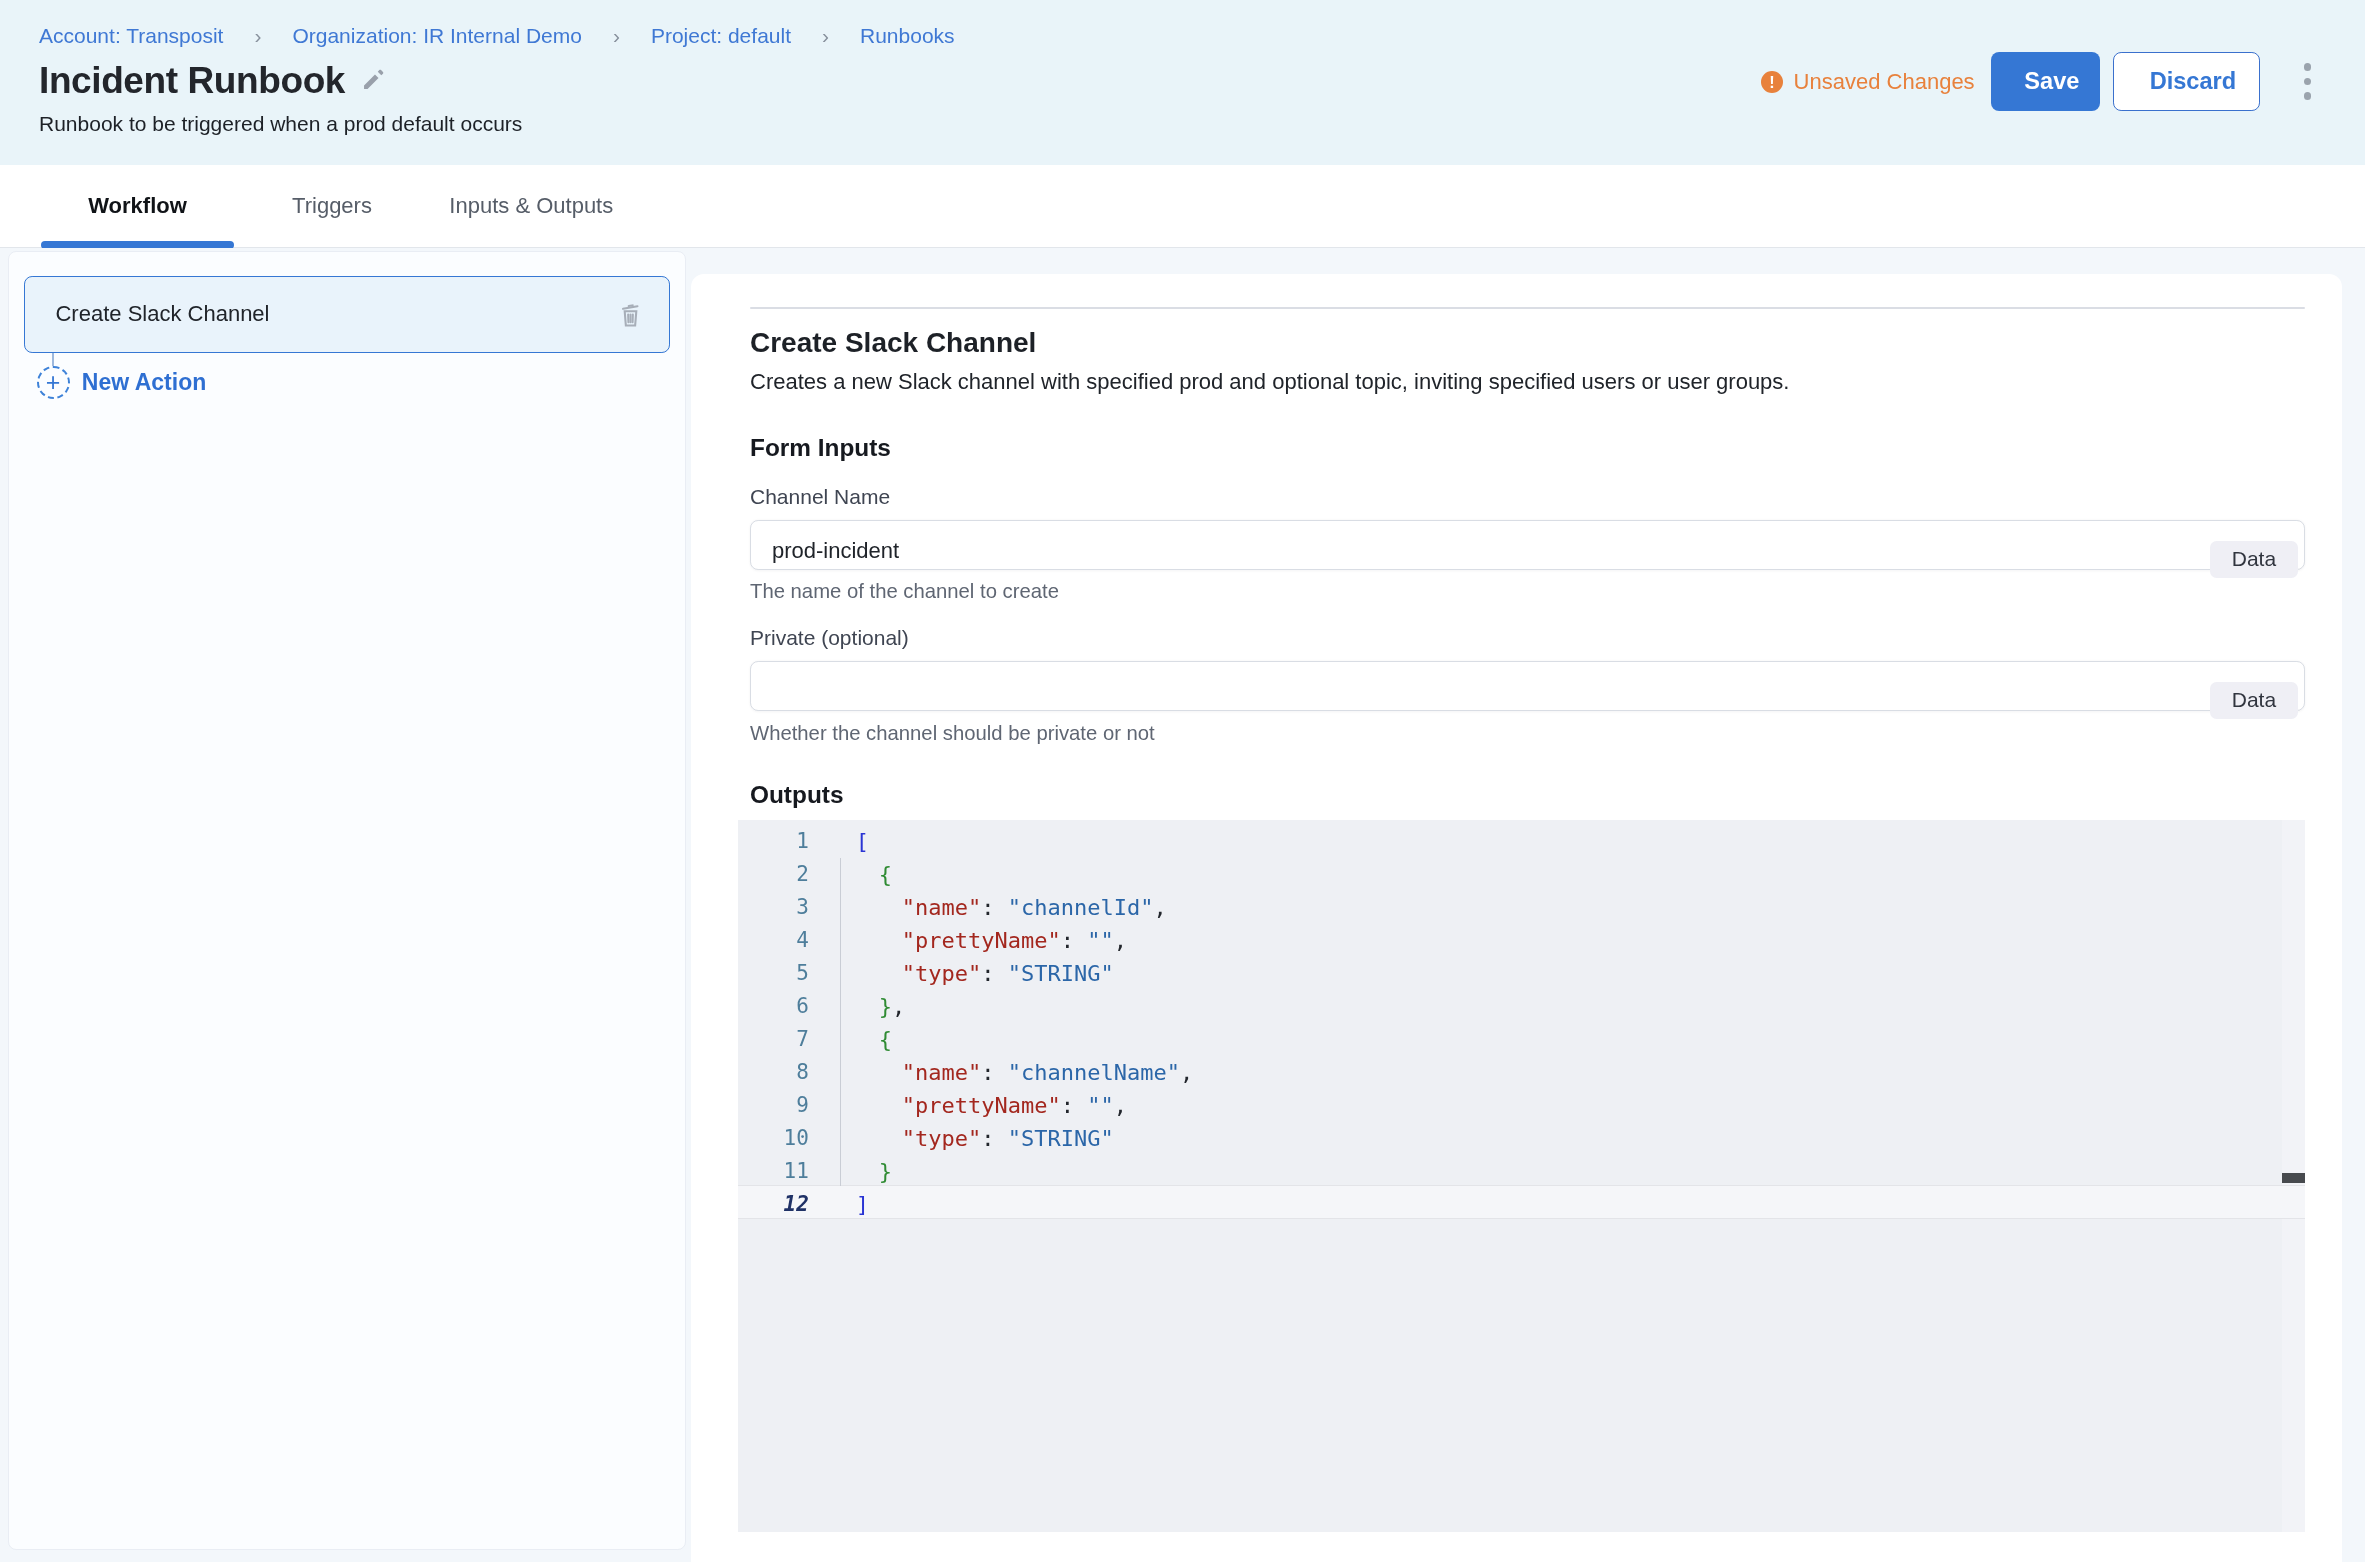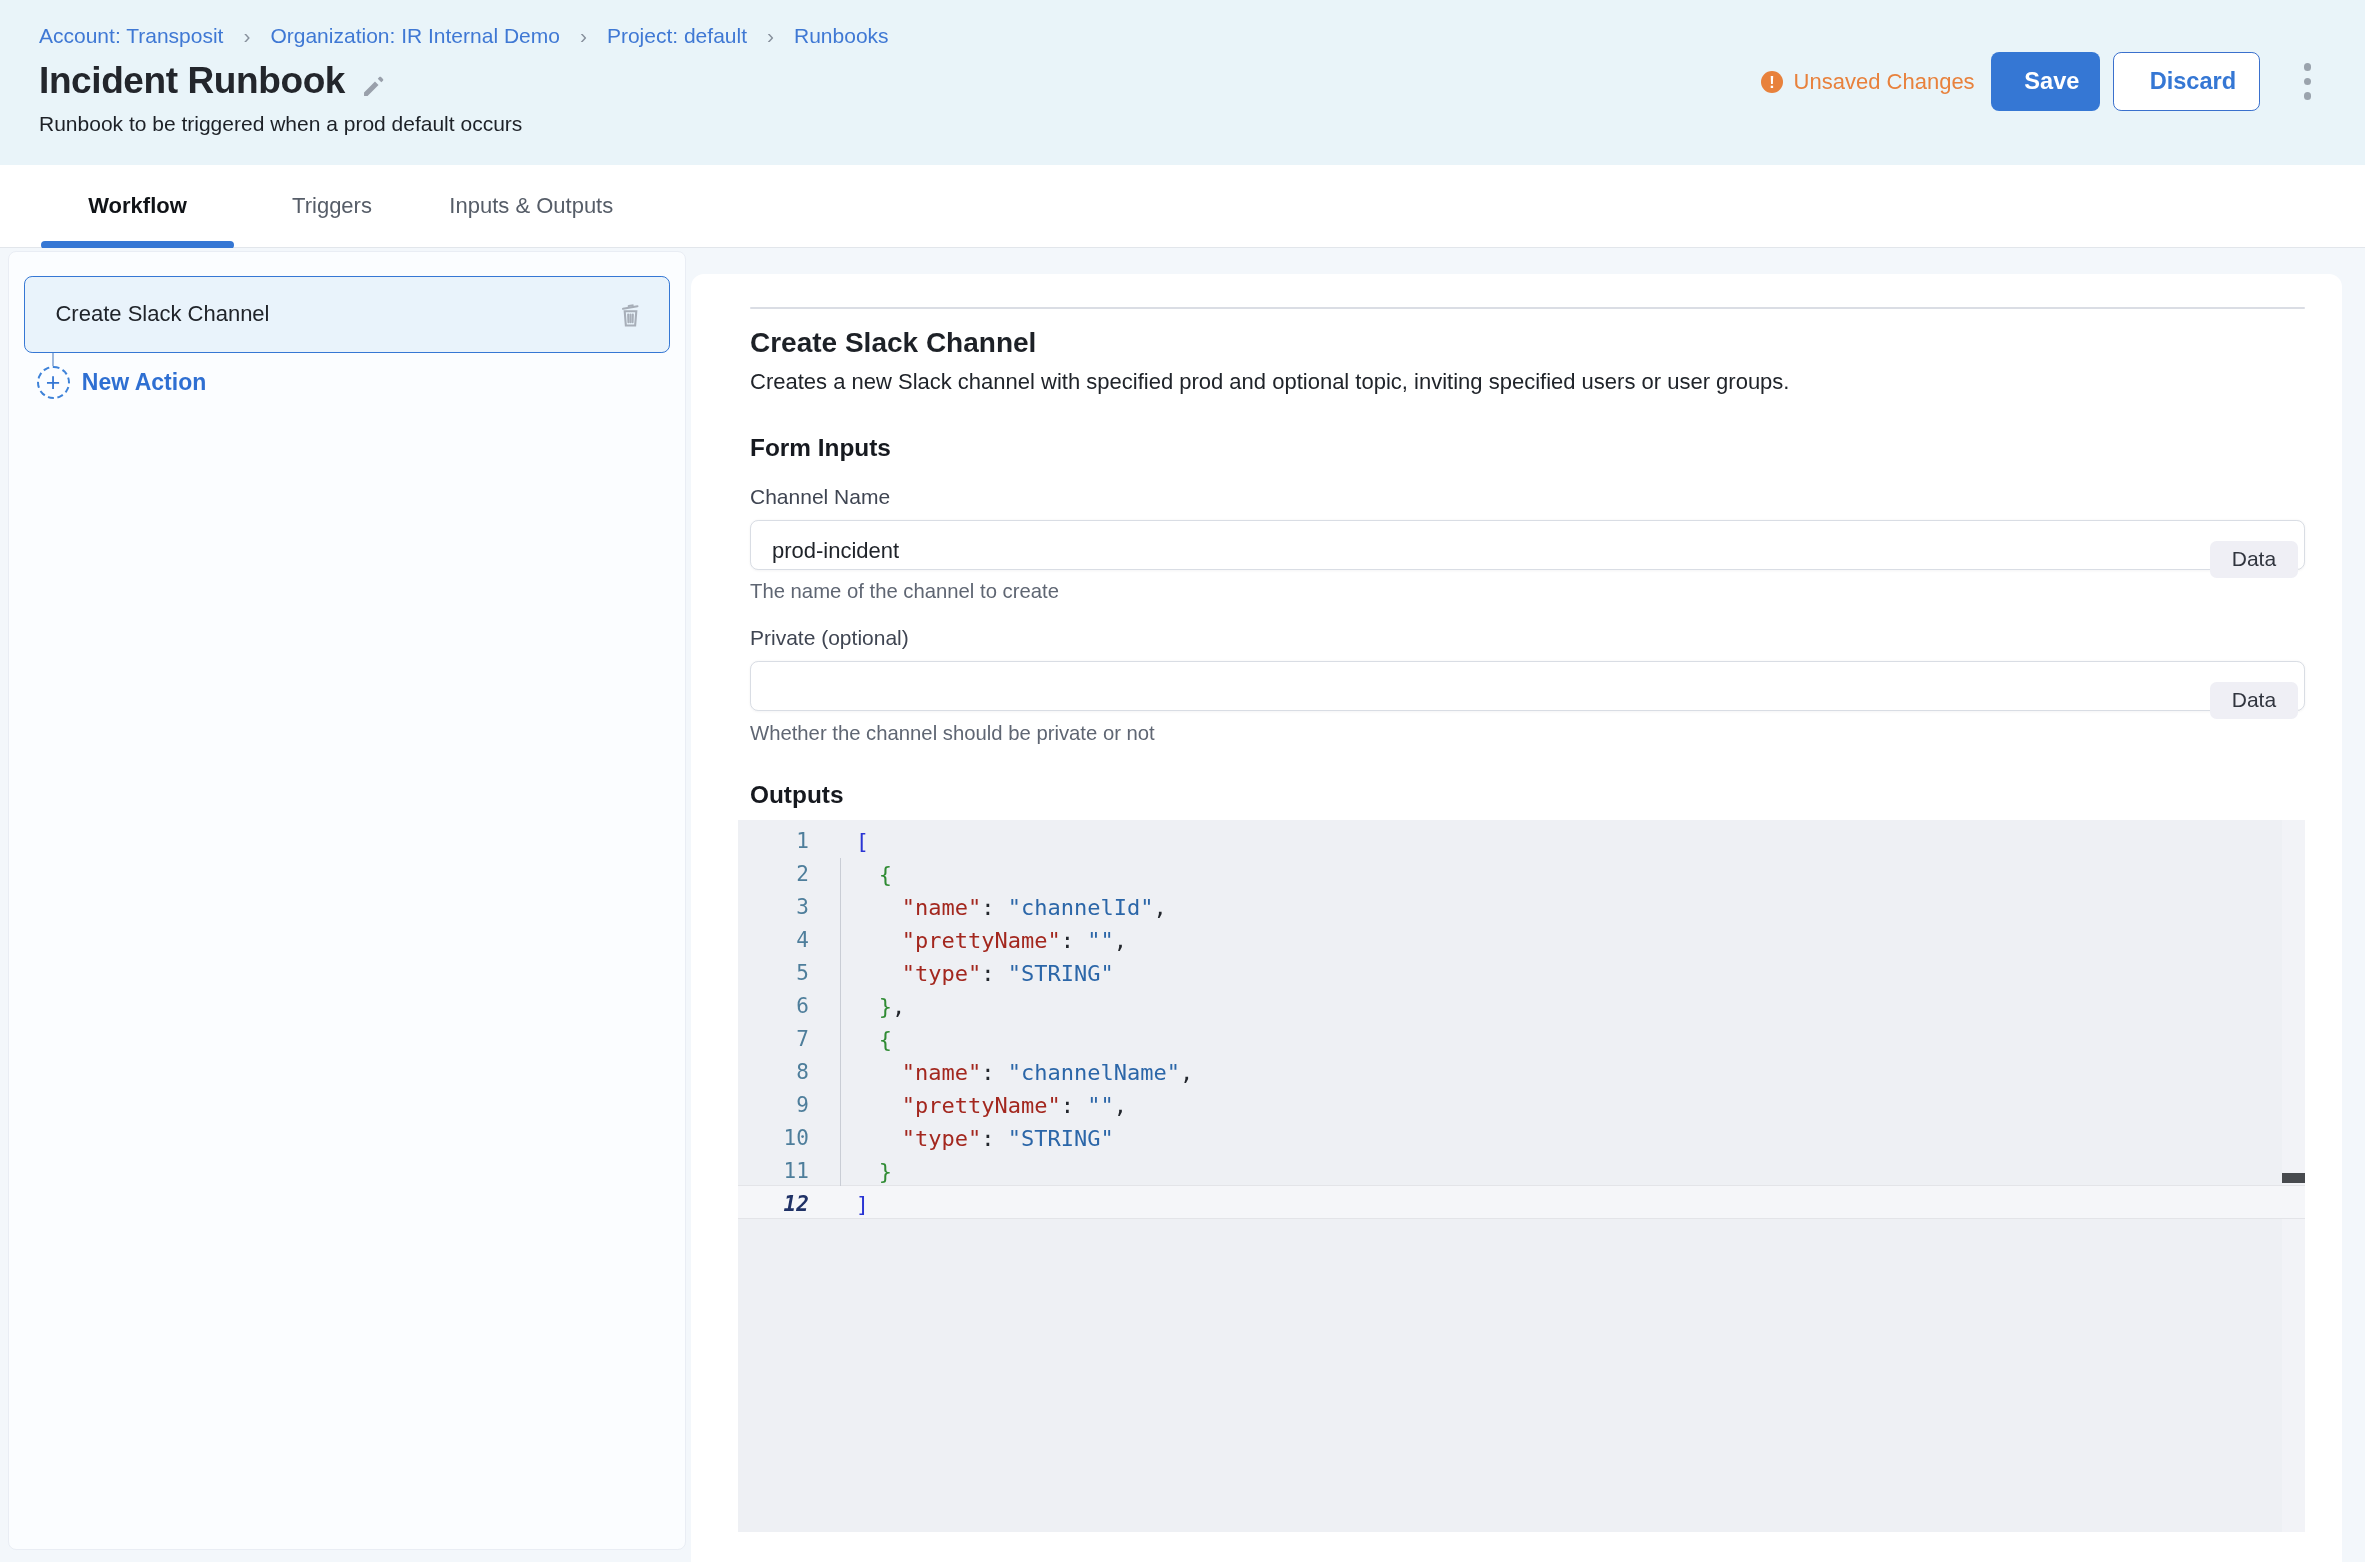--- a/index.html
+++ b/index.html
@@ -1,24 +1,24 @@
 <!DOCTYPE html>
 <html style="--accent: #3577d4; --link-blue: #3f78d4; --warning: #e8813c; --header-bg: #e9f4f9; --page-bg: #f3f7fb; --code-key: #a3271e; --code-str: #2b66a8; --code-bracket: #2a35d4; --code-brace: #2f8b33; --line-number: #4e7e9b; --active-line-number: #1f3166;font-size:13px"><head>
 <meta charset="utf-8">
 <style>
   * { margin:0; padding:0; box-sizing:border-box; }
   html,body { width:2366px; height:1562px; overflow:hidden; }
   body { font-family:"Liberation Sans", sans-serif; background:#ffffff; color:#20242a; }
 
   
   .header { height:165px; background:var(--header-bg); position:relative; padding:24.4px 0 0 39px; }
-  .breadcrumb { display:flex; align-items:center; gap:20px; font-size:21px; }
+  .breadcrumb { display:flex; align-items:center; gap:31px; font-size:21px; }
   .crumb { color:var(--link-blue); cursor:pointer; text-decoration:none; }
   .crumb-sep { color:#87909c; font-size:21px; }
-  .title-row { margin-top:11.4px; display:flex; align-items:flex-end; gap:13px; }
+  .title-row { margin-top:11.4px; display:flex; align-items:center; gap:13px; }
   .page-title { font-size:37px; font-weight:700; color:#23262c; letter-spacing:-0.4px; }
   .pencil-icon { width:29px; height:29px; color:#99a0ab; cursor:pointer; }
   .subtitle { margin-top:9.8px; font-size:21px; color:#1d2127; }
 
   .header-actions { position:absolute; top:52px; right:50px; display:flex; align-items:center; height:59px; }
   .status { display:flex; align-items:center; gap:10.6px; color:var(--warning); font-size:22px; font-weight:500; margin-right:16.3px; }
   .status-icon { width:22px; height:22px; border-radius:50%; background:var(--warning); color:#fff;
                  font-weight:700; font-size:16.3px; line-height:22px; text-align:center; flex:none; }
   .btn { height:59px; border-radius:8.1px; font-size:23.6px; font-weight:700; cursor:pointer;
          font-family:"Liberation Sans", sans-serif;padding-left:13px; }

